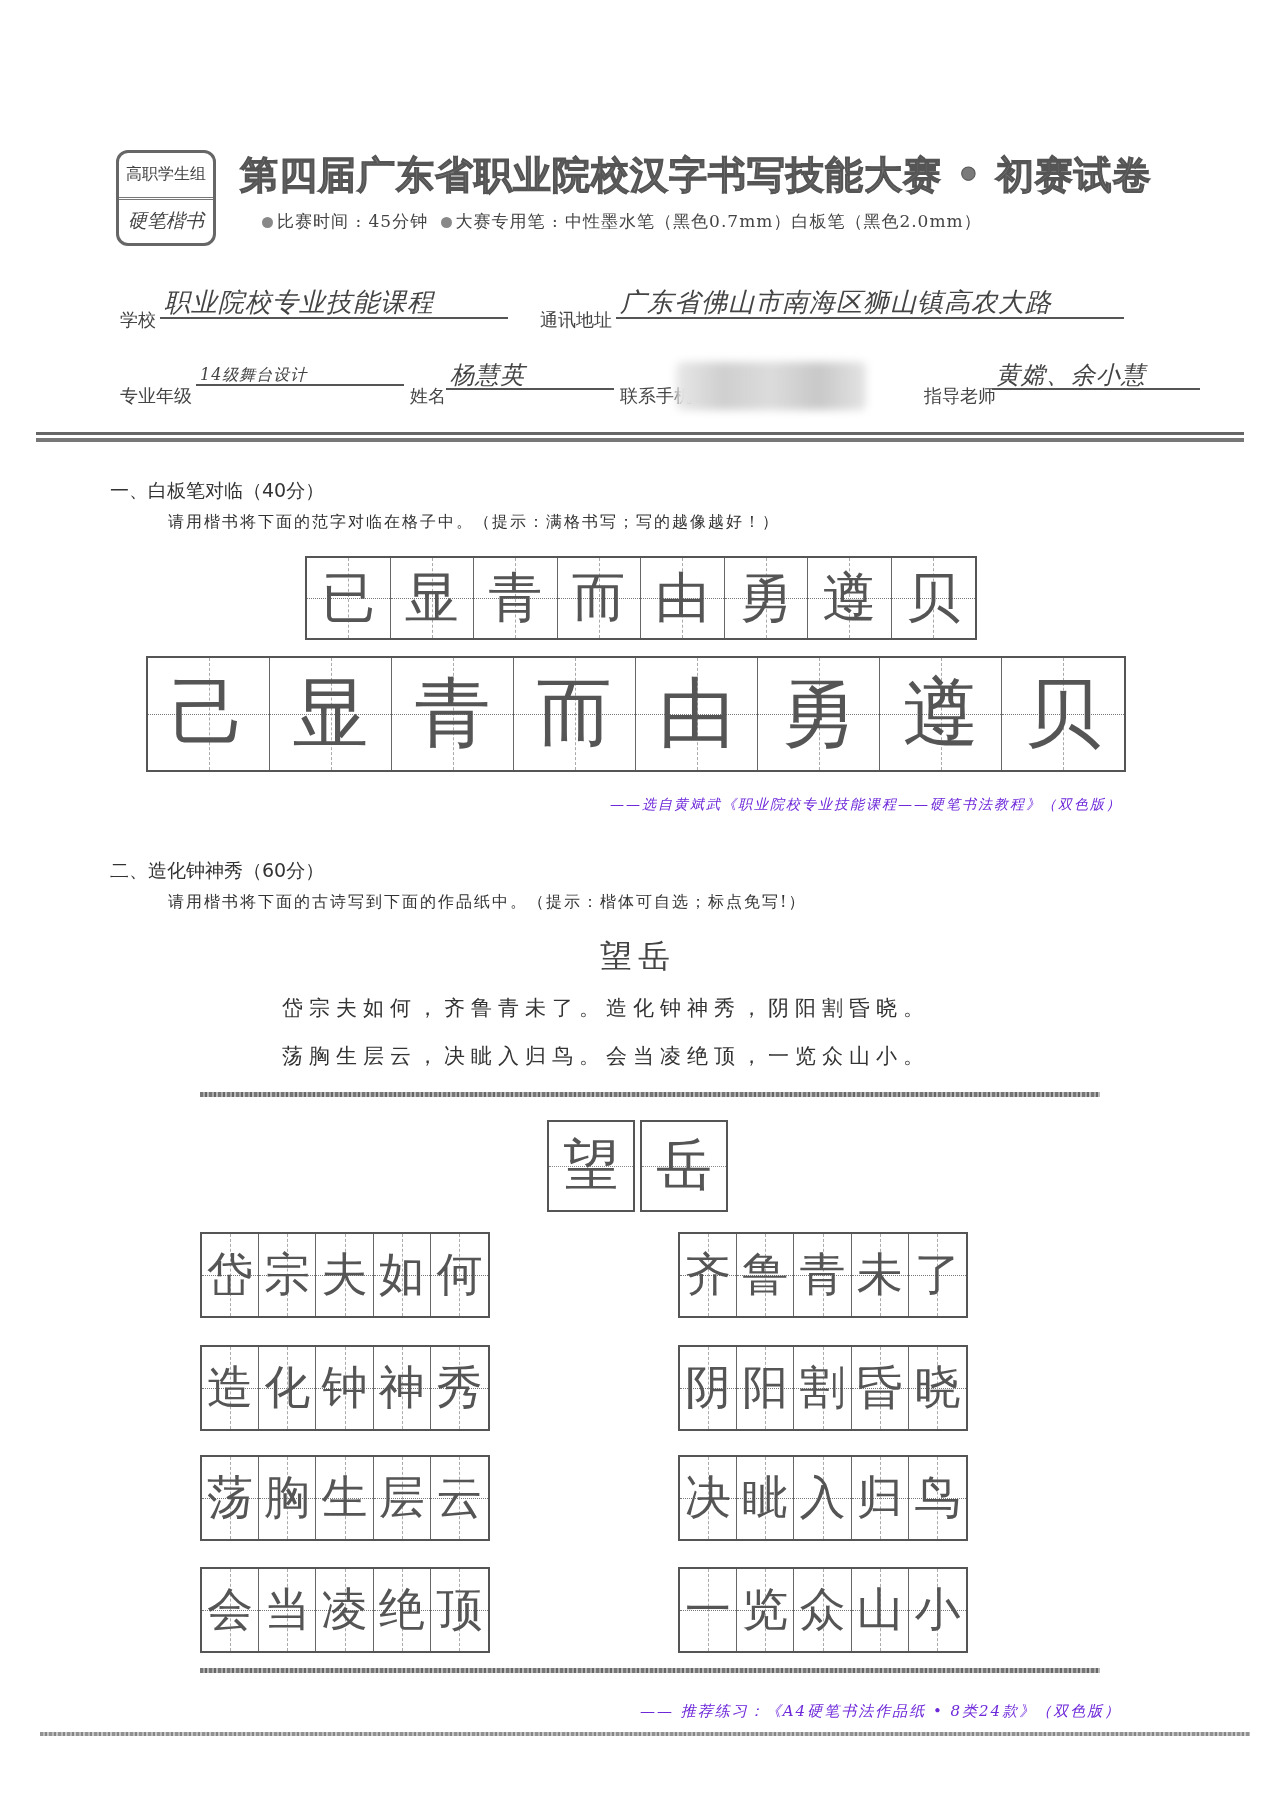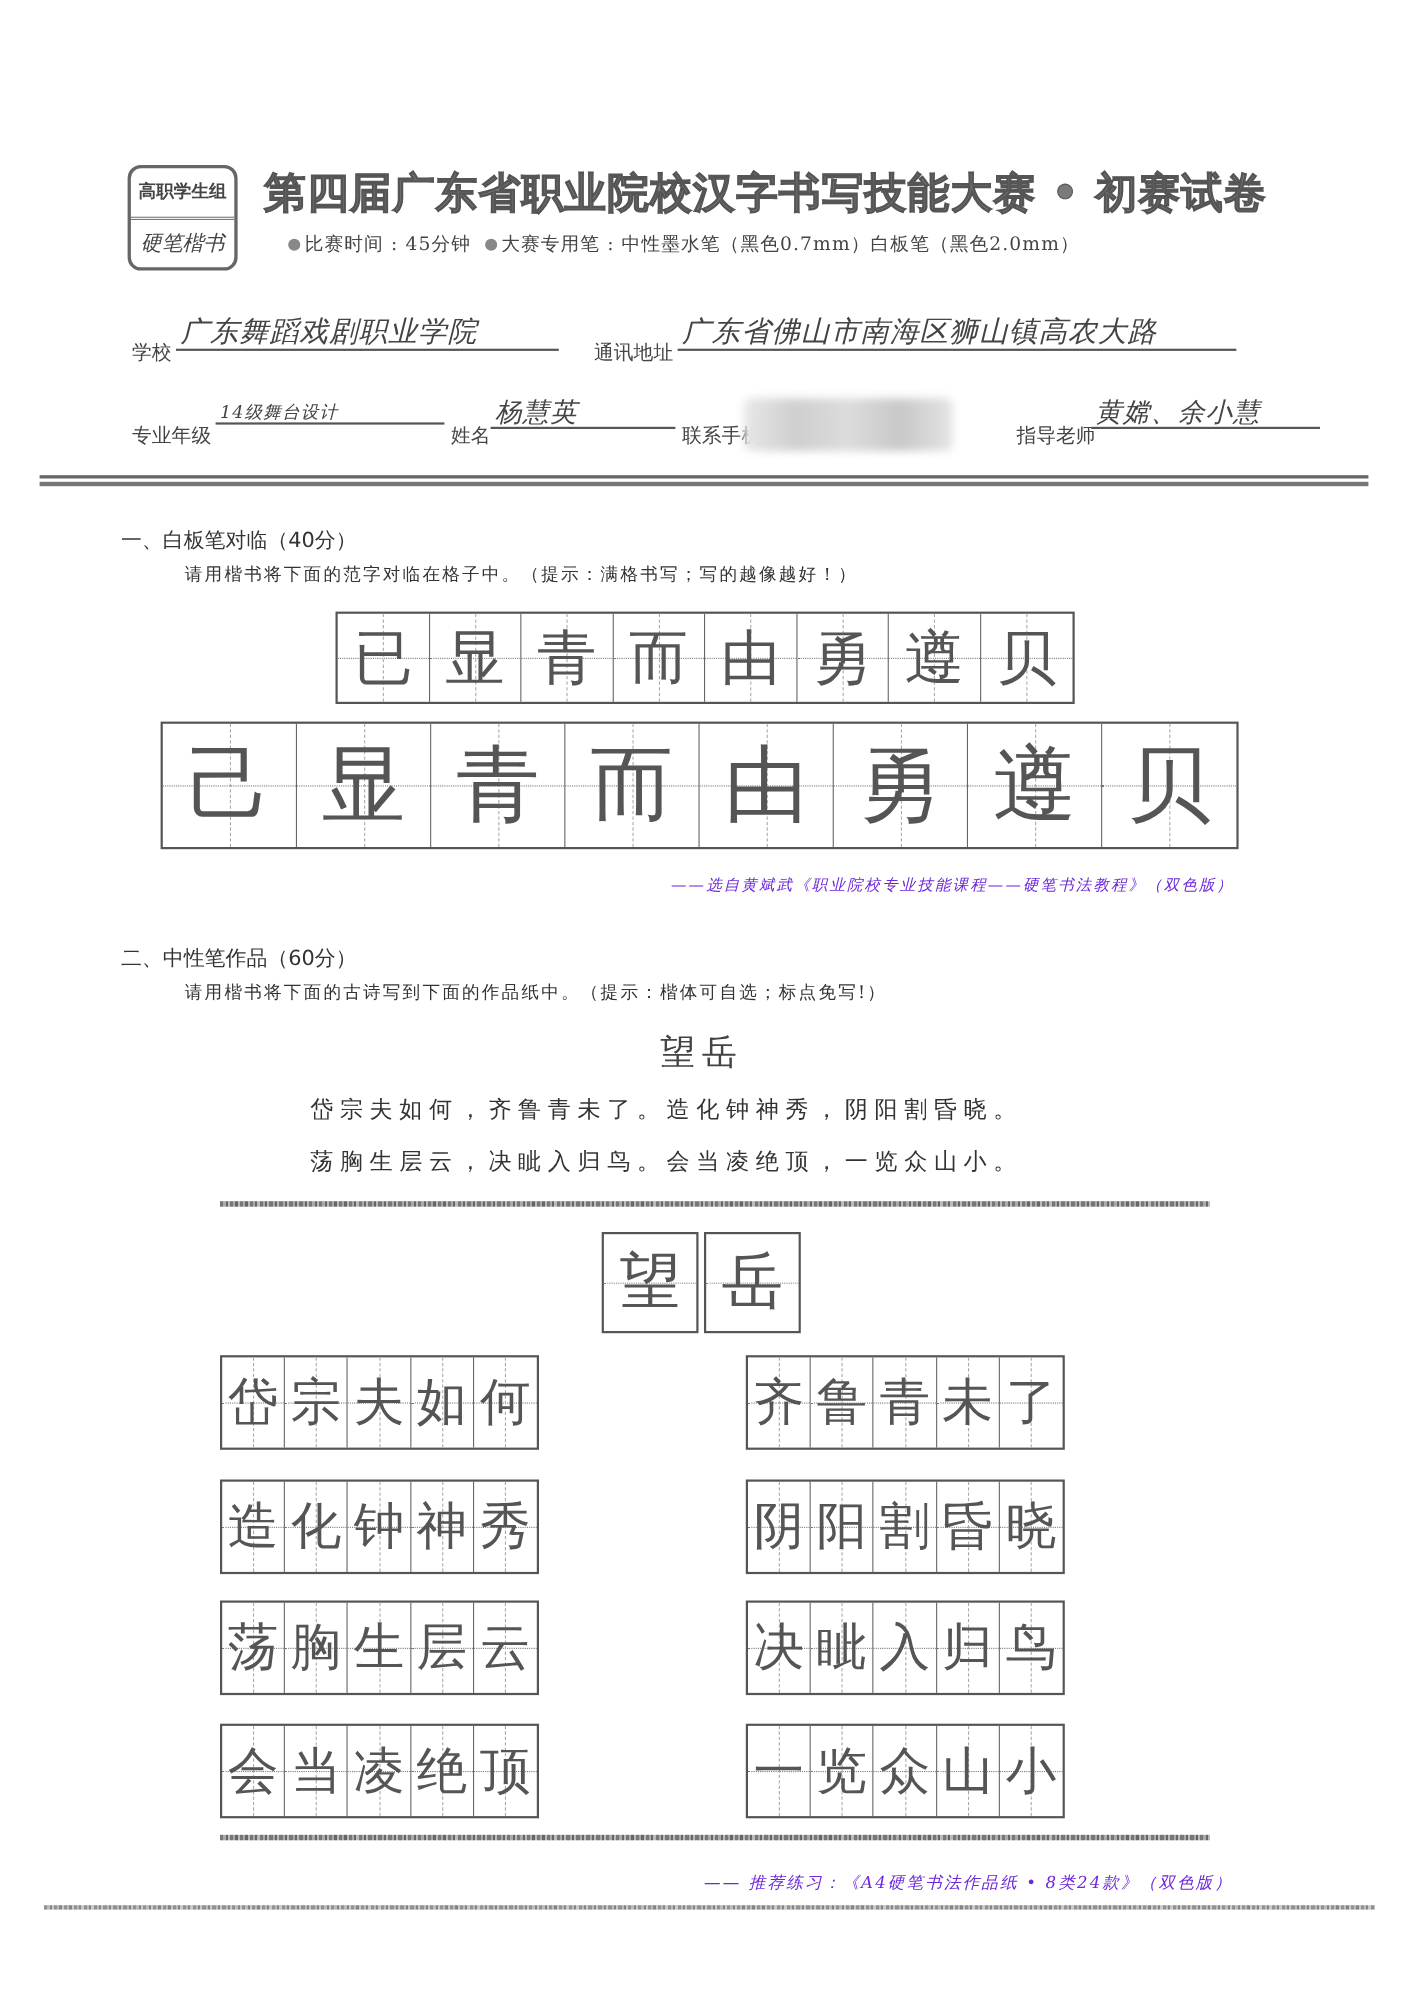--- a/index.html
+++ b/index.html
@@ -10,21 +10,21 @@
   }
   .abs { position:absolute; }
   
   .badge {
     left:116px; top:150px; width:100px; height:96px;
     border:3px solid #666; border-radius:12px; box-sizing:border-box;
     display:flex; flex-direction:column; background:#fff;
   }
   .badge .b1 {
     flex:1; display:flex; align-items:center; justify-content:center;
-    font-family:"DejaVu Sans", sans-serif; font-weight:bold; font-size:16px; color:#444;
+    font-family:"DejaVu Sans", sans-serif; font-weight:normal; font-size:16px; color:#444;
     border-bottom:3px double #777;
   }
   .badge .b2 {
     flex:1; display:flex; align-items:center; justify-content:center;
     font-size:19px; font-style:italic; color:#444;
   }
   .title {
     left:240px; top:150px; font-family:"DejaVu Sans", sans-serif; font-weight:bold;
     font-size:38px; color:#7a7a7a; letter-spacing:1px; white-space:nowrap;
     -webkit-text-stroke:1px #555;
@@ -92,21 +92,21 @@
   <div class="b1">高职学生组</div>
   <div class="b2">硬笔楷书</div>
 </div>
 <div class="abs title">第四届广东省职业院校汉字书写技能大赛 • 初赛试卷</div>
 <div class="abs subtitle">
   <span class="dot"></span><span>比赛时间 : 45分钟</span>
   <span class="dot" style="margin-left:6px"></span><span>大赛专用笔 : 中性墨水笔（黑色0.7mm）白板笔（黑色2.0mm）</span>
 </div>
 
 <div class="abs field-label" style="left:120px;top:308px">学校</div>
-<div class="abs field-value" style="left:160px;top:288px;width:340px">广东舞蹈戏剧职业学院</div>
+<div class="abs field-value" style="left:160px;top:288px;width:340px">职业院校专业技能课程</div>
 <div class="abs field-label" style="left:540px;top:308px">通讯地址</div>
 <div class="abs field-value" style="left:616px;top:288px;width:500px">广东省佛山市南海区狮山镇高农大路</div>
 
 <div class="abs field-label" style="left:120px;top:384px">专业年级</div>
 <div class="abs field-value" style="left:196px;top:366px;width:200px;font-size:16px">14级舞台设计</div>
 <div class="abs field-label" style="left:410px;top:384px">姓名</div>
 <div class="abs field-value" style="left:446px;top:362px;width:160px;font-size:24px">杨慧英</div>
 <div class="abs field-label" style="left:620px;top:384px">联系手机</div>
 <div class="abs blurred" style="left:676px;top:362px;width:190px;height:48px"></div>
 <div class="abs field-label" style="left:924px;top:384px">指导老师</div>
@@ -166,21 +166,21 @@
   <div class="cell">
       <span>遵</span>
     </div>
   <div class="cell">
       <span>贝</span>
     </div>
 </div>
 
 <div class="abs source" style="left:610px;top:796px">——选自黄斌武《职业院校专业技能课程——硬笔书法教程》（双色版）</div>
 
-<div class="abs sec-head" style="left:110px;top:858px">二、中性笔作品（60分）</div>
+<div class="abs sec-head" style="left:110px;top:858px">二、造化钟神秀（60分）</div>
 <div class="abs hint" style="left:168px;top:892px">请用楷书将下面的古诗写到下面的作品纸中。（提示：楷体可自选；标点免写!）</div>
 
 <div class="abs poem-title" style="left:600px;top:935px">望岳</div>
 <div class="abs poem-line" style="left:282px;top:994px">岱宗夫如何，齐鲁青未了。造化钟神秀，阴阳割昏晓。</div>
 <div class="abs poem-line" style="left:282px;top:1042px">荡胸生层云，决眦入归鸟。会当凌绝顶，一览众山小。</div>
 
 <div class="abs rule-noise" style="left:200px;top:1092px;width:900px"></div>
 
 <div class="tbox" style="left:547px;top:1120px">
     <span>望</span>

